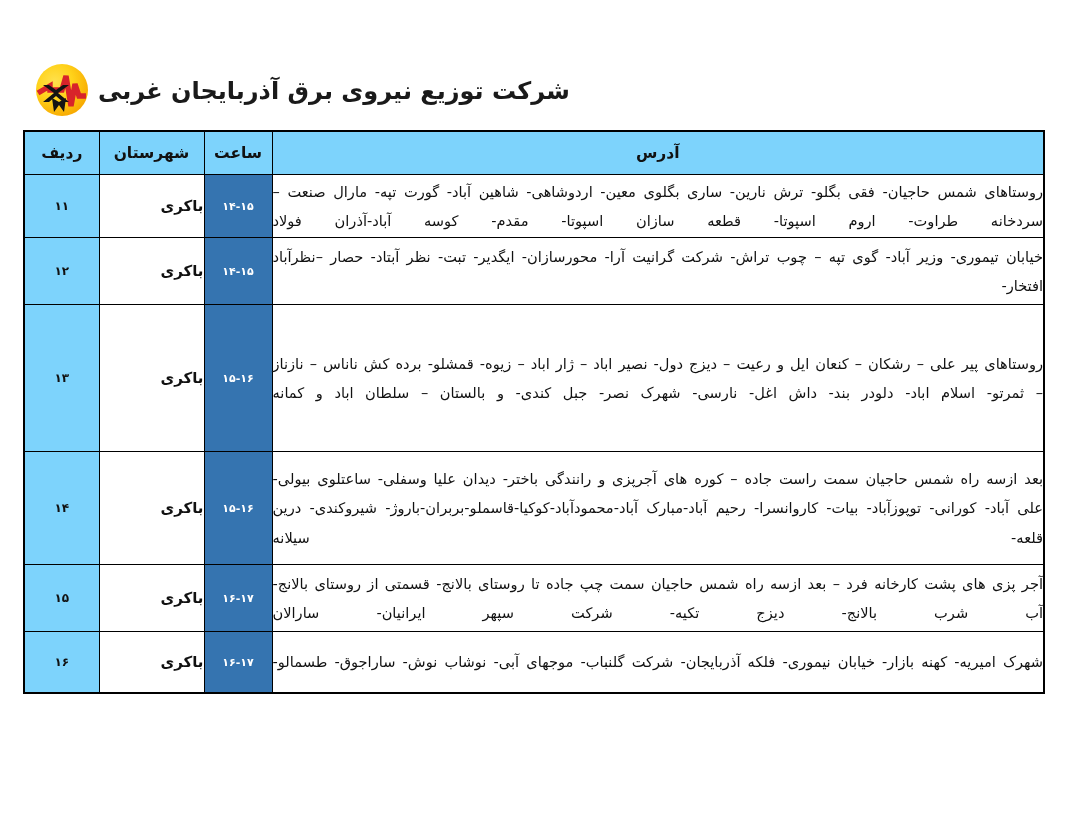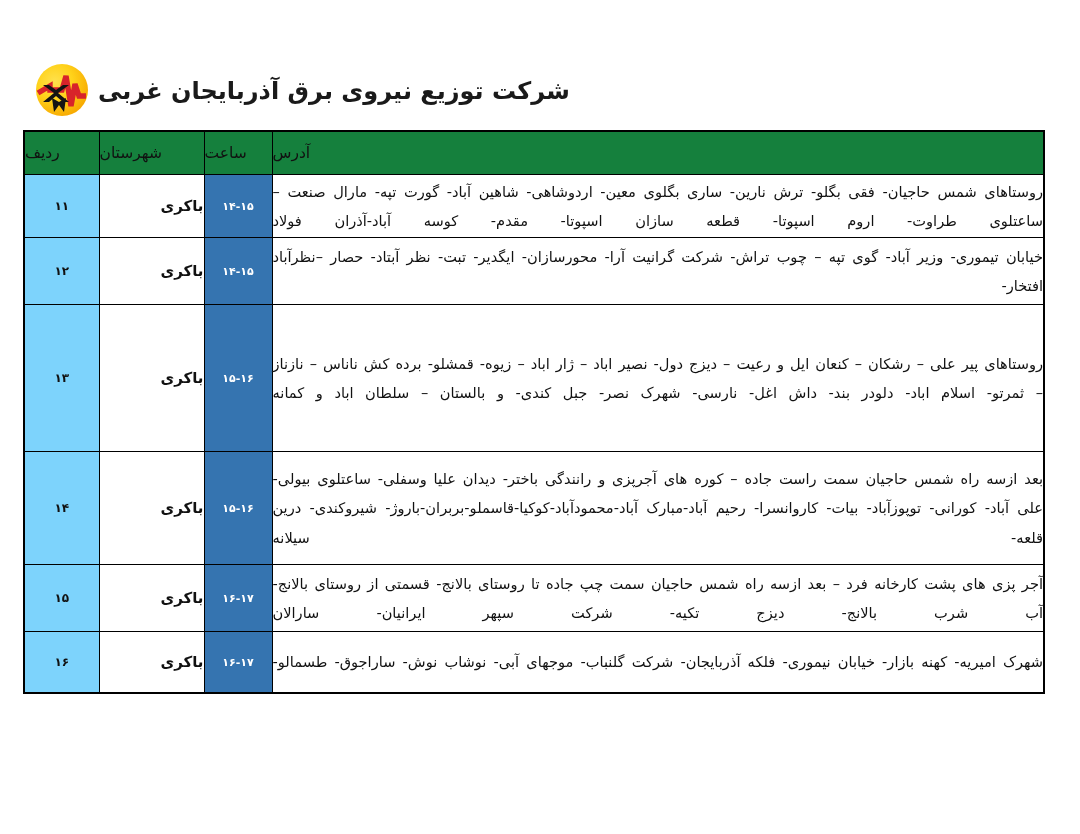--- a/index.html
+++ b/index.html
@@ -79,26 +79,26 @@
     padding: 0;
     vertical-align: middle;
   }
 
   col.c-radif  { width: 75px;  }
   col.c-city   { width: 105px; }
   col.c-time   { width: 68px;  }
   col.c-addr   { width: auto;  }
 
   thead th {
-    background: #15803d;
+    background: #7dd3fc;
     height: 42px;
     font-size: 15.5px;
-    font-weight: 400;
-    color: #111111;
-    text-align: left;
+    font-weight: 700;
+    color: #111111;
+    text-align: center;
   }
 
   td.radif {
     background: #7dd3fc;
     text-align: center;
     font-size: 12px;
     font-weight: 700;
     color: #111111;
   }
   td.city {
@@ -160,21 +160,21 @@
     <thead>
       <tr>
         <th>آدرس</th>
         <th>ساعت</th>
         <th>شهرستان</th>
         <th>ردیف</th>
       </tr>
     </thead>
     <tbody>
       <tr class="r1">
-        <td class="addr">روستاهای شمس حاجیان- فقی بگلو- ترش نارین- ساری بگلوی معین- اردوشاهی- شاهین آباد- گورت تپه- مارال صنعت – ساعتلوی طراوت- اروم اسپوتا- قطعه سازان اسپوتا- مقدم- کوسه آباد-آذران فولاد</td>
+        <td class="addr">روستاهای شمس حاجیان- فقی بگلو- ترش نارین- ساری بگلوی معین- اردوشاهی- شاهین آباد- گورت تپه- مارال صنعت – سردخانه طراوت- اروم اسپوتا- قطعه سازان اسپوتا- مقدم- کوسه آباد-آذران فولاد</td>
         <td class="time">۱۴-۱۵</td>
         <td class="city">باکری</td>
         <td class="radif">۱۱</td>
       </tr>
       <tr class="r2">
         <td class="addr">خیابان تیموری- وزیر آباد- گوی تپه – چوب تراش- شرکت گرانیت آرا- محورسازان- ایگدیر- تبت- نظر آبتاد- حصار –نظرآباد افتخار-</td>
         <td class="time">۱۴-۱۵</td>
         <td class="city">باکری</td>
         <td class="radif">۱۲</td>
       </tr>

